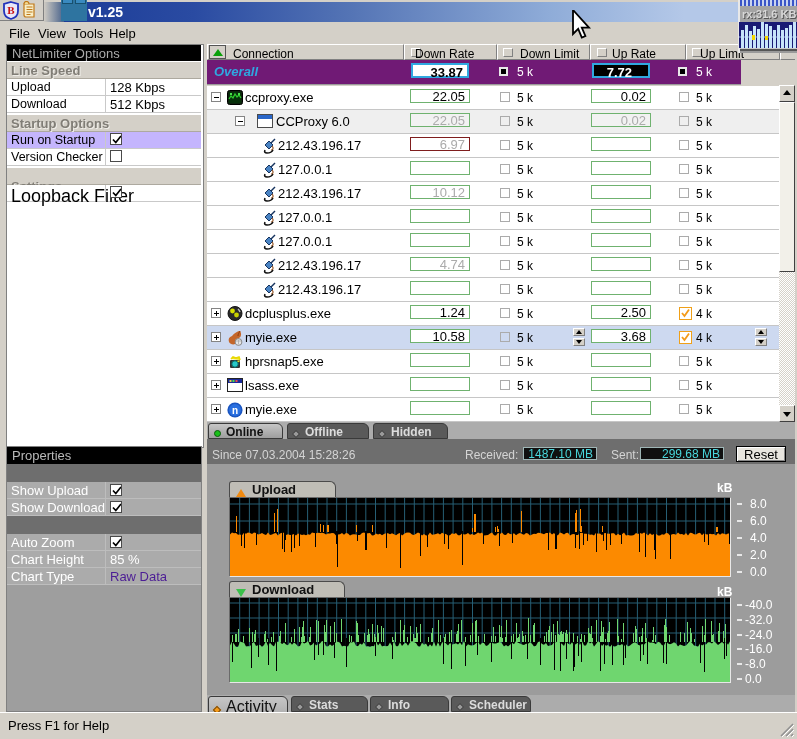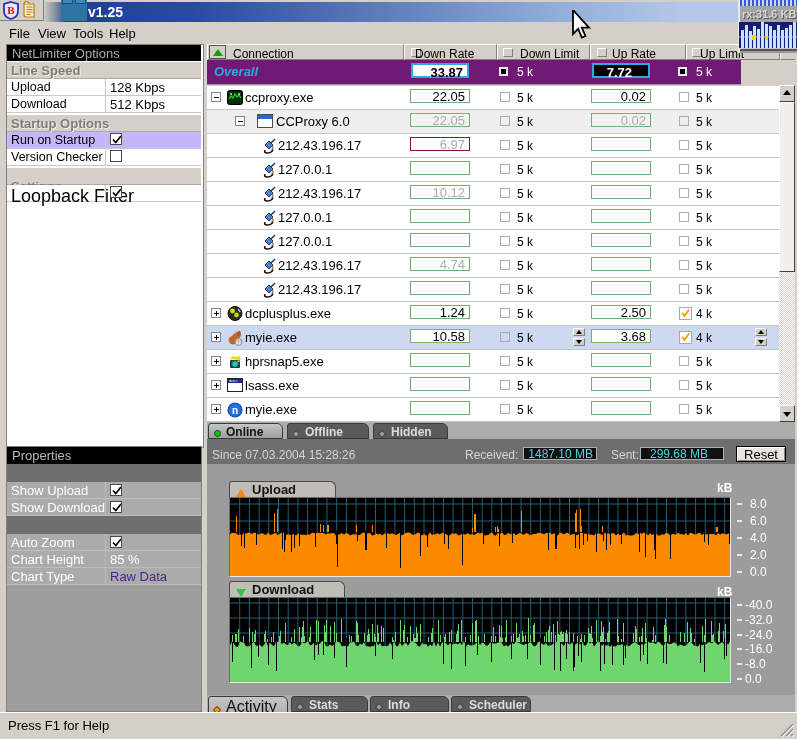--- a/index.html
+++ b/index.html
@@ -413,21 +413,21 @@
 <div style="position:absolute;left:373px;top:423px;width:75px;height:16px;background:#5A5A5A;color:#DCDCDC;border:1px solid #3A3A3A;border-radius:3px 6px 0 0;box-sizing:border-box;font-size:12px;font-weight:bold">
     <span style="position:absolute;left:5px;top:2px"><span style="display:inline-block;width:6px;height:6px;background:#9A9A9A;border:1px solid #3A3A3A;transform:rotate(45deg);margin-top:1px"></span></span>
     <span style="position:absolute;left:17px;top:1px">Hidden</span>
   </div>
 
 <div style="position:absolute;left:207px;top:439px;width:590px;height:25px;background:#6E6E6E">
   <div style="position:absolute;left:5px;top:9px;font-size:12px;color:#D4D4D4">Since 07.03.2004 15:28:26</div>
   <div style="position:absolute;left:258px;top:9px;font-size:12px;color:#D4D4D4">Received:</div>
   <div style="position:absolute;left:316px;top:8px;width:74px;height:13px;background:#101010;border:1px solid #9FB6B6;color:#49D6DC;font-size:12px;text-align:right;padding-right:3px;line-height:13px">1487.10 MB</div>
   <div style="position:absolute;left:404px;top:9px;font-size:12px;color:#D4D4D4">Sent:</div>
-  <div style="position:absolute;left:433px;top:8px;width:84px;height:13px;background:#101010;border:1px solid #9FB6B6;color:#49D6DC;font-size:12px;text-align:right;padding-right:15px;line-height:13px">299.68 MB</div>
+  <div style="position:absolute;left:433px;top:8px;width:84px;height:13px;background:#101010;border:1px solid #9FB6B6;color:#49D6DC;font-size:12px;text-align:right;padding-right:3px;line-height:13px">299.68 MB</div>
   <div style="position:absolute;left:529px;top:7px;width:50px;height:16px;background:#E8E5DE;border:1px solid #000;box-shadow:inset 1px 1px 0 #fff, inset -1px -1px 0 #888;color:#000;font-size:13px;text-align:center;line-height:15px">Reset</div>
 </div>
 
 <div style="position:absolute;left:207px;top:464px;width:590px;height:248px;background:#9C9C9C"></div>
 <div style="position:absolute;left:229px;top:481px;width:107px;height:16px;background:#BFBDB6;border:1px solid #4A4A4A;border-bottom:none;border-radius:3px 6px 0 0;box-sizing:border-box;font-size:13px;font-weight:bold;color:#111">
     <span style="position:absolute;left:6px;top:3px"><span style="display:inline-block;width:0;height:0;border-left:5px solid transparent;border-right:5px solid transparent;border-bottom:8px solid #F08A10"></span></span>
     <span style="position:absolute;left:22px;top:0">Upload</span>
   </div>
 <div style="position:absolute;left:229px;top:497px;width:502px;height:80px;border:1px solid #6A6A6A;border-right-color:#E8E8E8;border-bottom-color:#E8E8E8;box-sizing:border-box;background:#000">
     <svg width="500" height="78" style="display:block">

